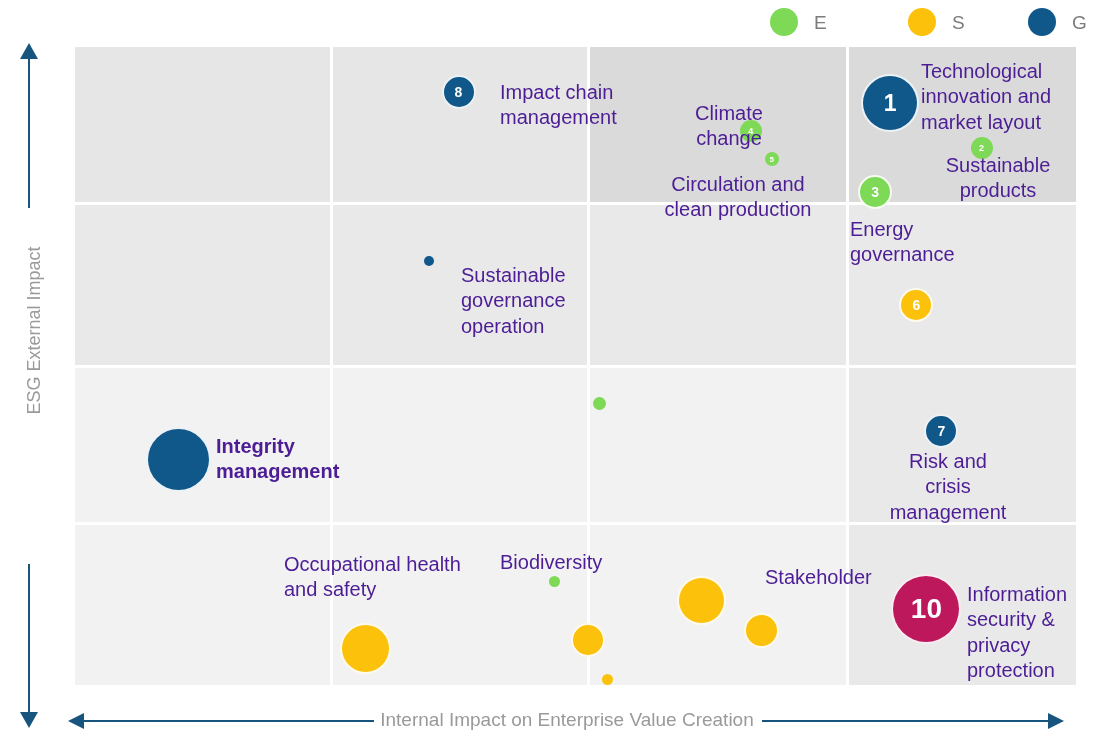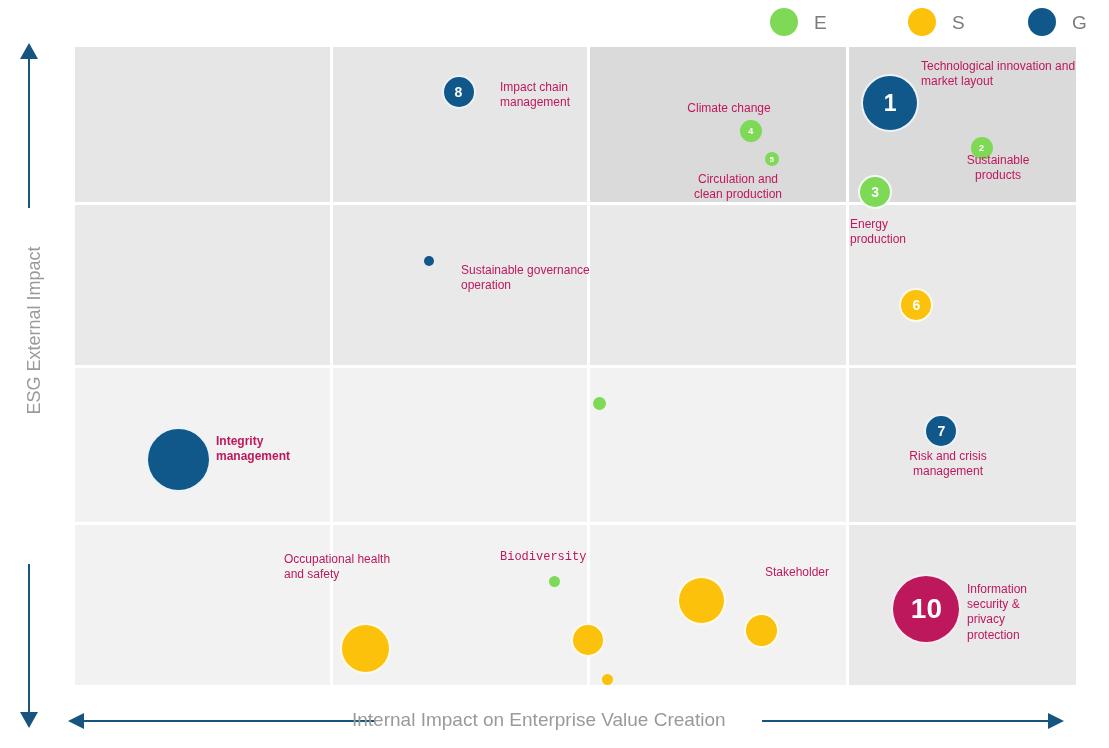--- a/index.html
+++ b/index.html
@@ -38,28 +38,28 @@
 
   #x-axis{position:absolute;left:62px;top:706px;width:1010px;height:40px;}
   #x-line-left{left:22px;top:14px;width:290px;height:1.6px;}
   #x-line-right{left:700px;top:14px;width:286px;height:1.6px;}
   .arrow-left{position:absolute;left:6px;top:7px;width:0;height:0;
     border-top:8px solid transparent;border-bottom:8px solid transparent;
     border-right:16px solid #17557f;}
   .arrow-right{position:absolute;left:986px;top:7px;width:0;height:0;
     border-top:8px solid transparent;border-bottom:8px solid transparent;
     border-left:16px solid #17557f;}
-  #x-label{position:absolute;left:290px;top:3px;width:430px;
+  #x-label{position:absolute;left:290px;top:3px;width:430px;text-align:center;
     font-size:19px;color:#9a9a9a;white-space:nowrap;}
 
   
   #points{position:absolute;left:0;top:0;width:1109px;height:748px;}
   .bubble{position:absolute;border-radius:50%;display:flex;align-items:center;
     justify-content:center;color:#ffffff;font-weight:bold;box-sizing:border-box;}
-  .plabel{position:absolute;font-size:12px;line-height:1.27;color:#be185d;
+  .plabel{position:absolute;font-size:20px;line-height:1.27;color:#4c1d95;
     white-space:pre-line;}
   .ta-c{text-align:center;}
   .ta-l{text-align:left;}
 </style>
 </head>
 <body>
 
 <div id="legend">
   <div class="legend-item" id="legend-e">
     <span class="legend-dot" style="background: rgb(126, 217, 87);"></span>
@@ -110,21 +110,21 @@
 market layout</div>
     <div class="bubble" style="left: 970.612px; top: 136.637px; width: 22px; height: 22px; background: rgb(126, 217, 87); font-size: 9px;">
       <span>2</span>
     </div>
     <div class="plabel ta-c" style="left: 930px; top: 153px; width: 136px;">Sustainable
 products</div>
     <div class="bubble" style="left: 858.188px; top: 174.866px; width: 34px; height: 34px; background: rgb(126, 217, 87); font-size: 14px; border: 2px solid rgba(255, 255, 255, 0.92);">
       <span>3</span>
     </div>
     <div class="plabel ta-l" style="left: 850px; top: 217px; width: 160px;">Energy
-production</div>
+governance</div>
     <div class="bubble" style="left: 739.692px; top: 119.971px; width: 22px; height: 22px; background: rgb(126, 217, 87); font-size: 9px;">
       <span>4</span>
     </div>
     <div class="plabel ta-c" style="left: 663px; top: 101px; width: 132px;">Climate change</div>
     <div class="bubble" style="left: 764.776px; top: 152.175px; width: 14px; height: 14px; background: rgb(126, 217, 87); font-size: 8px;">
       <span>5</span>
     </div>
     <div class="plabel ta-c" style="left: 664px; top: 172px; width: 148px;">Circulation and
 clean production</div>
     <div class="bubble" style="left: 899.352px; top: 288.323px; width: 34px; height: 34px; background: rgb(252, 193, 11); font-size: 14px; border: 2px solid rgba(255, 255, 255, 0.92);">
@@ -148,21 +148,21 @@
     </div>
     <div class="plabel ta-l" style="left: 967px; top: 582px; width: 110px;">Information
 security &amp;
 privacy
 protection</div>
     <div class="bubble" style="left: 145.912px; top: 426.663px; width: 65px; height: 65px; background: rgb(16, 87, 138); font-size: 26px; border: 2px solid rgba(255, 255, 255, 0.92);"></div>
     <div class="plabel ta-l" style="left: 216px; top: 434px; width: 116px; font-weight: bold;">Integrity
 management</div>
     <div class="bubble" style="left: 592.588px; top: 396.896px; width: 13px; height: 13px; background: rgb(126, 217, 87); font-size: 8px;"></div>
     <div class="bubble" style="left: 549.412px; top: 576.094px; width: 11px; height: 11px; background: rgb(126, 217, 87); font-size: 8px;"></div>
-    <div class="plabel ta-l" style="left: 500px; top: 550px; width: 104px; font-family: Liberation Mono, monospace;">Biodiversity</div>
+    <div class="plabel ta-l" style="left: 500px; top: 550px; width: 104px;">Biodiversity</div>
     <div class="bubble" style="left: 676.996px; top: 575.683px; width: 49px; height: 49px; background: rgb(252, 193, 11); font-size: 20px; border: 2px solid rgba(255, 255, 255, 0.92);"></div>
     <div class="bubble" style="left: 744.236px; top: 613.451px; width: 35px; height: 35px; background: rgb(252, 193, 11); font-size: 14px; border: 2px solid rgba(255, 255, 255, 0.92);"></div>
     <div class="plabel ta-l" style="left: 765px; top: 565px; width: 108px;">Stakeholder</div>
     <div class="bubble" style="left: 571.044px; top: 622.925px; width: 34px; height: 34px; background: rgb(252, 193, 11); font-size: 14px; border: 2px solid rgba(255, 255, 255, 0.92);"></div>
     <div class="bubble" style="left: 339.656px; top: 622.758px; width: 51px; height: 51px; background: rgb(252, 193, 11); font-size: 20px; border: 2px solid rgba(255, 255, 255, 0.92);"></div>
     <div class="plabel ta-l" style="left: 284px; top: 552px; width: 186px;">Occupational health
 and safety</div>
     <div class="bubble" style="left: 601.62px; top: 674.167px; width: 11px; height: 11px; background: rgb(252, 193, 11); font-size: 8px;"></div>
   </div>
 

